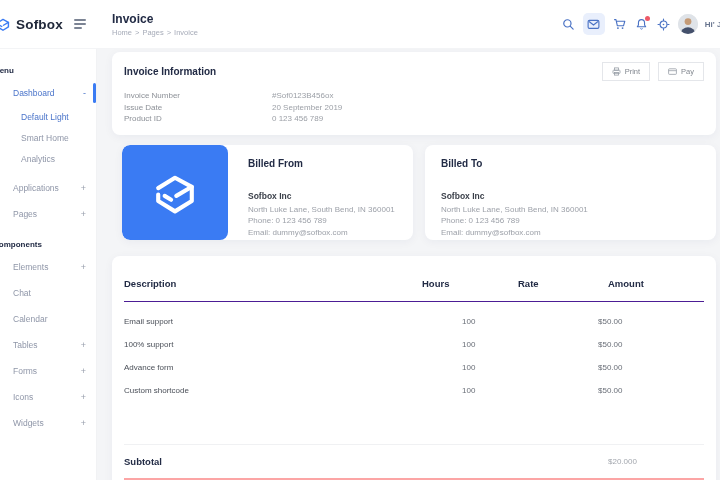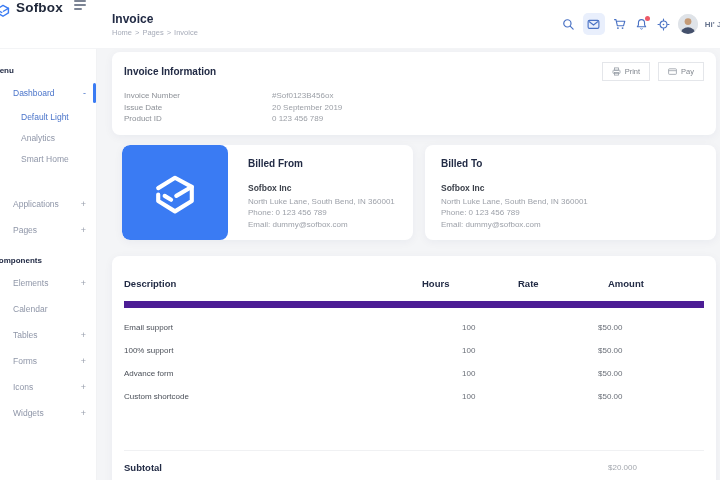--- a/index.html
+++ b/index.html
@@ -6,21 +6,21 @@
   body{
     width:720px;height:480px;position:relative;overflow:hidden;
     background:#f4f5f7;font-family:"Liberation Sans",sans-serif;
     -webkit-font-smoothing:antialiased;
   }
   
   .header{
     position:absolute;top:0;left:0;right:0;height:48px;background:#fff;
     display:flex;align-items:center;z-index:5;border-bottom:1px solid #f3f4f6;
   }
-  .brand{width:96px;flex:none;display:flex;align-items:flex-start;height:100%;}
+  .brand{width:96px;flex:none;display:flex;align-items:center;height:100%;}
   .brand-logo{margin-left:-7px;display:flex;}
   .brand-name{font-size:13.5px;font-weight:bold;color:#20283a;margin-left:3px;letter-spacing:.2px;}
   .menu-toggle{margin-left:auto;margin-right:10px;display:flex;flex-direction:column;gap:2.5px;cursor:pointer;}
   .menu-toggle i{display:block;height:1.6px;background:#7c8494;border-radius:1px;}
   .menu-toggle i:nth-child(1){width:12px;}
   .menu-toggle i:nth-child(2){width:12px;}
   .menu-toggle i:nth-child(3){width:8px;}
   .header-main{flex:1;display:flex;align-items:center;height:100%;padding-left:16px;}
   .page-title{font-size:12px;font-weight:bold;color:#222b45;margin-bottom:2px;}
   .breadcrumb{font-size:7.5px;color:#a6abb8;display:flex;gap:3px;}
@@ -58,27 +58,27 @@
   .btn svg{color:#9aa0a9;}
   .field-row{display:grid;grid-template-columns:124px 1fr;font-size:8px;line-height:11.5px;gap:24px;}
   .field-label{color:#8c9097;}
   .field-value{color:#9b9fa6;}
   
   .billed-row{display:flex;gap:12px;margin:10px 0 0 10px;}
   .billed-card{flex:1;height:95px;display:flex;overflow:hidden;}
   .logo-box{width:106px;flex:none;background:#3a7bf3;border-radius:8px;display:grid;place-items:center;}
   .billed-text{padding:13px 10px 0 20px;}
   .billed-card.no-logo .billed-text{padding-left:16px;}
-  .billed-title{font-size:10px;font-weight:bold;color:#222b45;margin-bottom:14px;}
+  .billed-title{font-size:10px;font-weight:bold;color:#222b45;margin-bottom:22px;}
   .company{font-size:8.5px;font-weight:bold;color:#3a3f49;margin-bottom:3px;}
   .muted-line{font-size:8px;color:#9da1a9;line-height:11.5px;}
   
   .table-card{margin-top:16px;padding:22px 12px 0;height:260px;border-radius:8px 8px 0 0;}
   .tgrid{display:grid;grid-template-columns:298px 96px 90px 1fr;align-items:center;}
-  .thead{font-size:9.5px;font-weight:bold;color:#222b45;padding-bottom:12px;border-bottom:7px solid #4c1d95;}
+  .thead{font-size:9.5px;font-weight:bold;color:#222b45;padding-bottom:12px;border-bottom:1px solid #4c1d95;}
   .tbody{padding-top:8px;}
   .trow{padding:7px 0;font-size:8px;gap:40px;}
   .tcell-desc{color:#4a4f58;}
   .tcell{color:#6a6f78;}
   .totals{margin-top:42px;border-top:1px solid #f0f1f3;}
   .total-row{display:grid;grid-template-columns:484px 1fr;align-items:center;padding:11px 0;}
   .total-row.divided{border-bottom:6px solid #fca5a5;}
   .total-label{font-size:9.5px;font-weight:bold;color:#222b45;}
   .total-value{font-size:8px;color:#a3a7ae;}
   svg{display:block;}
@@ -165,41 +165,44 @@
   <div class="side-item active">
     <span>Dashboard</span>
     <span class="plus">-</span>
     <span class="active-bar"></span>
   </div>
   <div class="side-sub">
     <div class="side-item active">
       <span>Default Light</span>
     </div>
     <div class="side-item">
+      <span>Smart Home</span>
+    </div>
+    <div class="side-item">
       <span>Analytics</span>
     </div>
-    <div class="side-item">
-      <span>Smart Home</span>
-    </div>
-  </div>
-
-  <div class="side-item" style="margin-top:22px;">
+  </div>
+
+  <div class="side-item" style="margin-top:6px;">
     <span>Applications</span>
     <span class="plus">+</span>
   </div>
   <div class="side-item">
     <span>Pages</span>
     <span class="plus">+</span>
   </div>
 
   <div class="side-label second">Components</div>
 
   <div class="side-item">
     <span>Elements</span>
     <span class="plus">+</span>
+  </div>
+  <div class="side-item">
+    <span>Chat</span>
   </div>
   <div class="side-item">
     <span>Calendar</span>
   </div>
   <div class="side-item">
     <span>Tables</span>
     <span class="plus">+</span>
   </div>
   <div class="side-item">
     <span>Forms</span>

